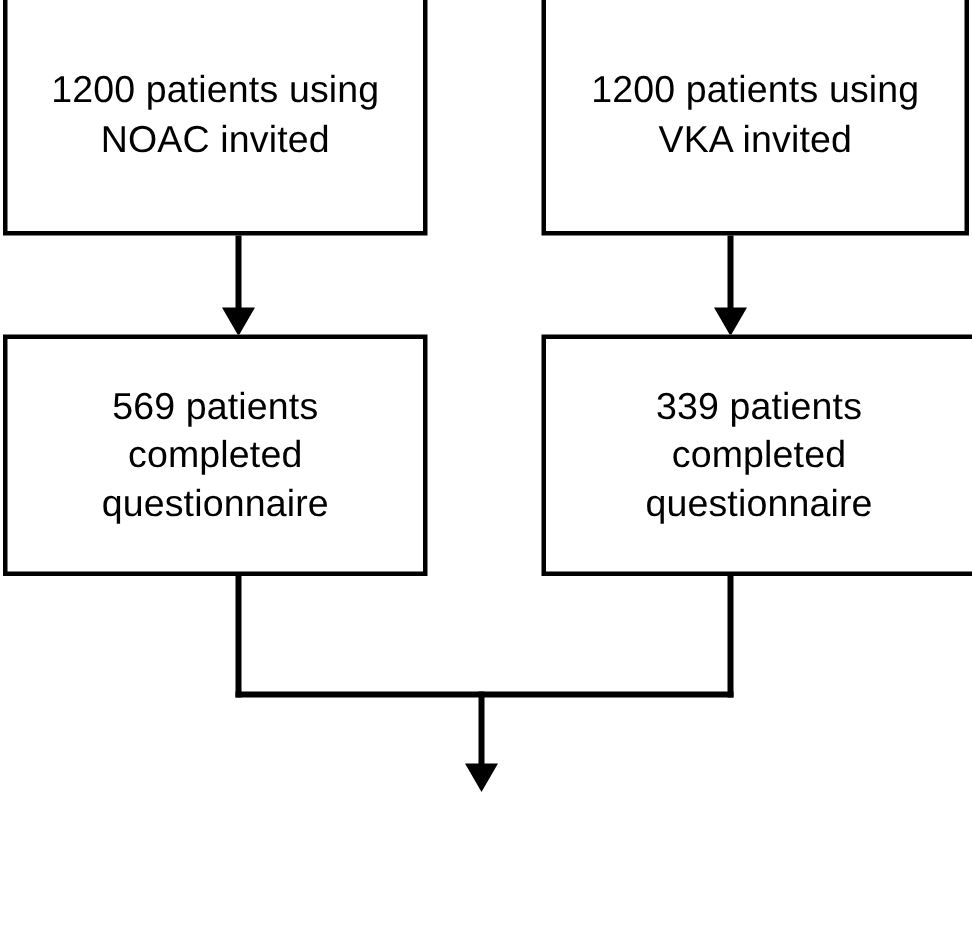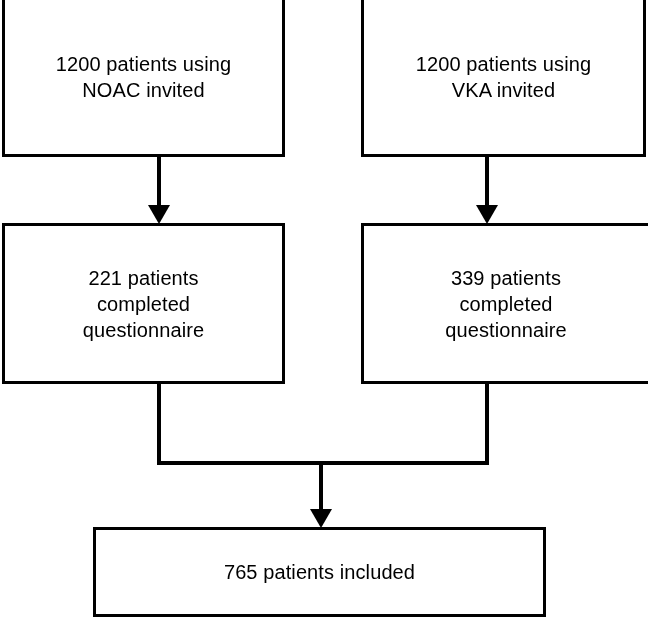--- a/index.html
+++ b/index.html
@@ -25,21 +25,21 @@
     border: 3px solid #000000;
     background: #ffffff;
     display: flex;
     align-items: center;
     justify-content: center;
     text-align: center;
   }
   .node .node-text {
     display: block;
     width: 100%;
-    font-size: 20px;
+    font-size: 25px;
     line-height: 1.30;
     letter-spacing: 0.1px;
     color: #000000;
     white-space: pre-line;
     padding: 0 6px;
     box-sizing: border-box;
   }
 
   
   #node-noac-invited {
@@ -110,34 +110,31 @@
 VKA invited</span>
   </div>
 
   <div class="vline" id="conn-noac-stem"></div>
   <div class="arrowhead" id="conn-noac-head"></div>
 
   <div class="vline" id="conn-vka-stem"></div>
   <div class="arrowhead" id="conn-vka-head"></div>
 
   <div class="node" id="node-noac-completed">
-    <span class="node-text">221 patients
+    <span class="node-text">569 patients
 completed
 questionnaire</span>
   </div>
 
   <div class="node" id="node-vka-completed">
     <span class="node-text">339 patients
 completed
 questionnaire</span>
   </div>
 
   <div class="vline" id="merge-left-stem"></div>
   <div class="vline" id="merge-right-stem"></div>
   <div class="hline" id="merge-bar"></div>
   <div class="vline" id="merge-center-stem"></div>
   <div class="arrowhead" id="merge-center-head"></div>
 
-  <div class="node" id="node-included">
-    <span class="node-text">765 patients included</span>
-  </div>
 
 </div>
 
 </body></html>

